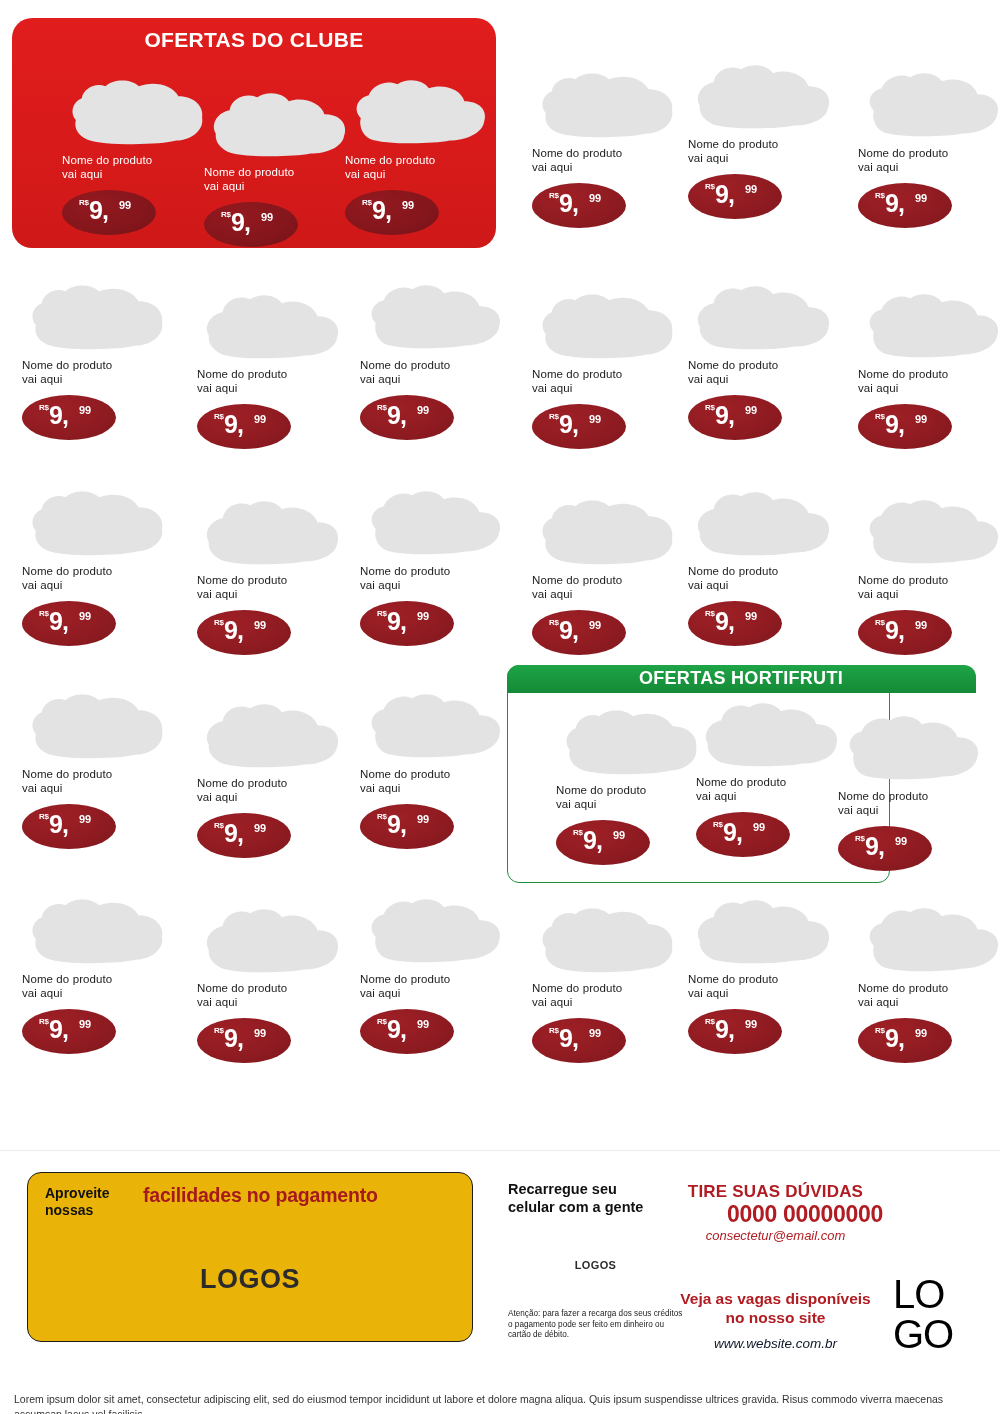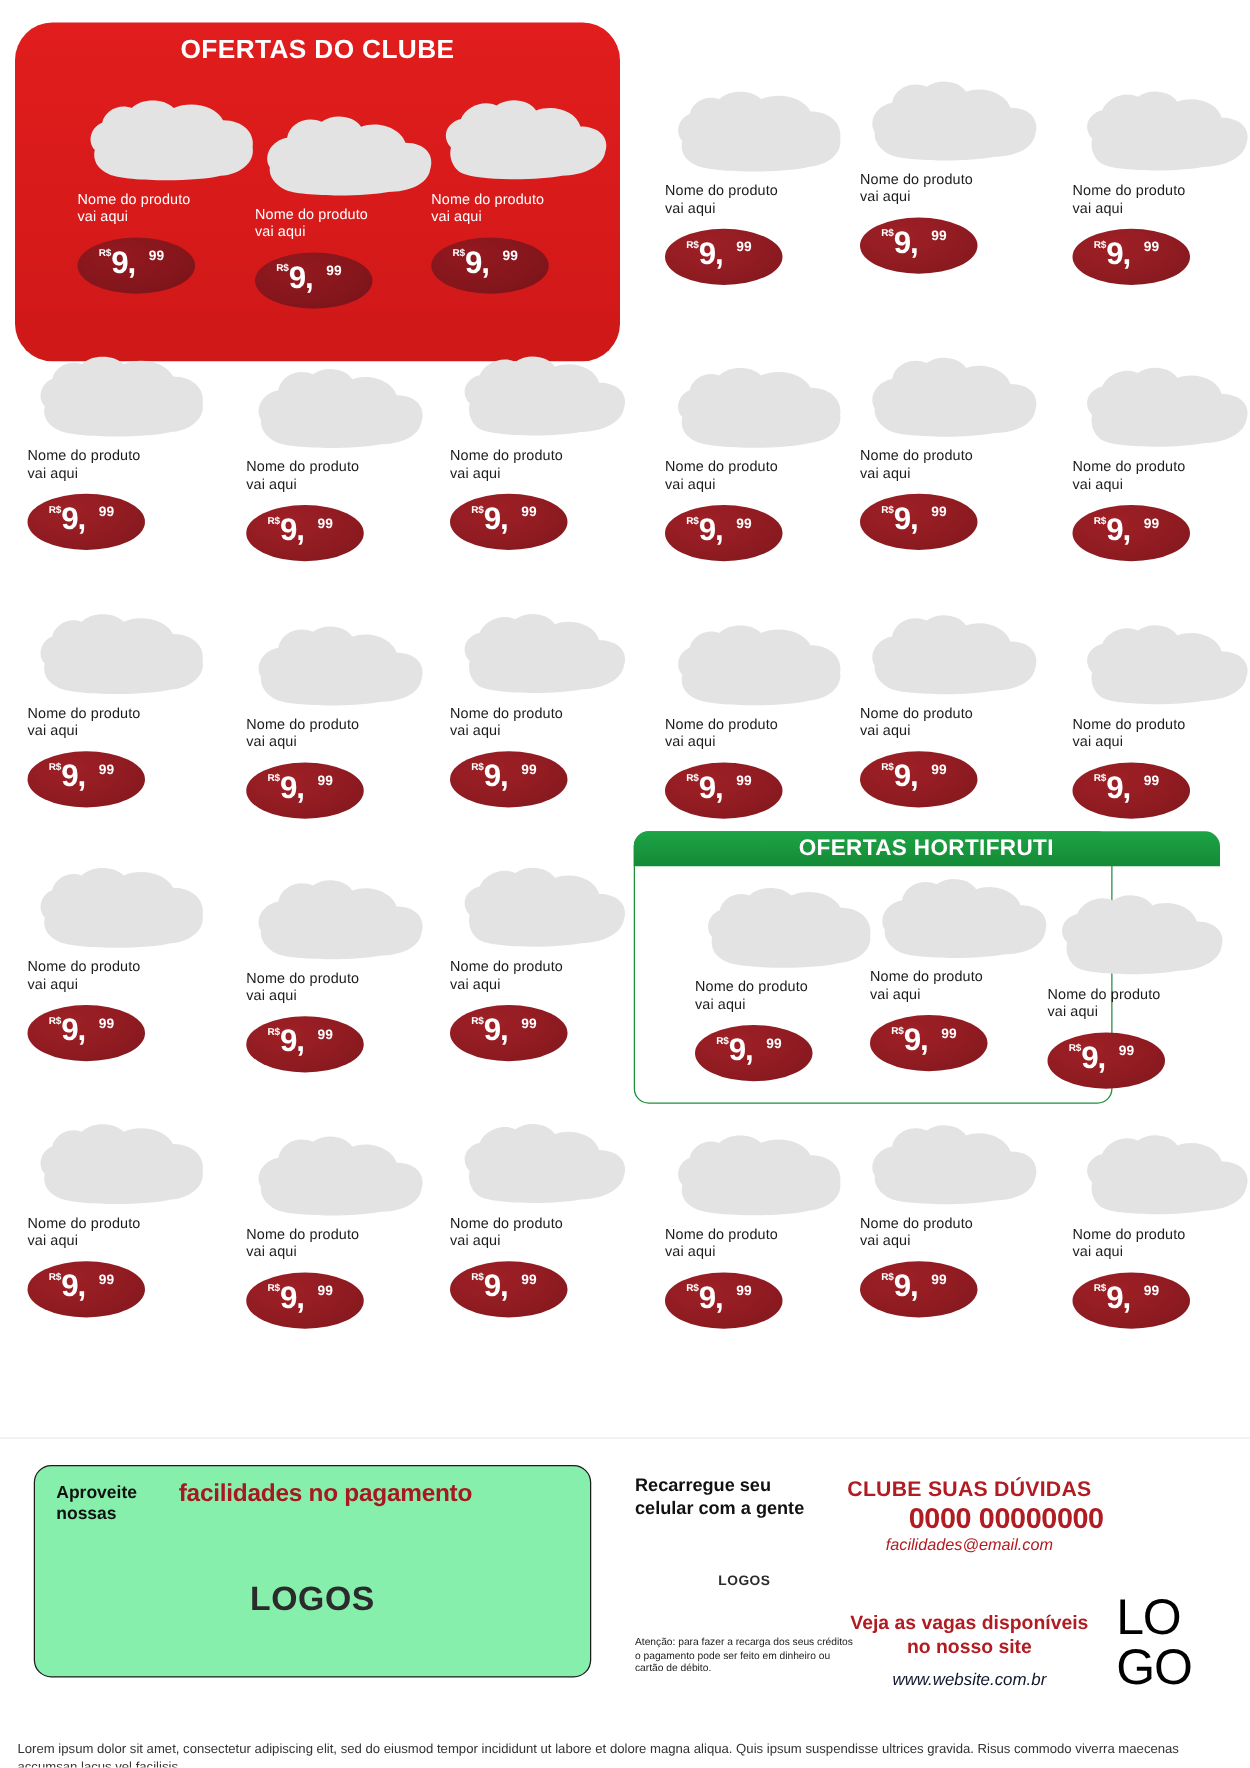--- a/index.html
+++ b/index.html
@@ -40,23 +40,23 @@
   }
 
   
   .club .price{
     background:radial-gradient(ellipse at 35% 30%, #93191f 0%, #84161c 60%, #751319 100%);
   }
   .club .pname{color:#ffffff;}
 
   
   #club-panel{
-    position:absolute;left:12px;top:18px;width:484px;height:271px;
+    position:absolute;left:12px;top:18px;width:484px;height:230px;
     background:linear-gradient(180deg,#e11d1d 0%, #d81a1a 55%, #cf1818 100%);
-    border-radius:30px;
+    border-radius:20px;
   }
   #club-title{
     position:absolute;left:0;right:0;top:10px;text-align:center;
     color:#fff;font-size:21px;font-weight:bold;letter-spacing:.3px;
   }
 
   
   #horti-panel{
     position:absolute;left:507px;top:665px;width:383px;height:218px;
     border:1.5px solid #1e8f3d;border-radius:12px;background:#ffffff;
@@ -67,21 +67,21 @@
     background:linear-gradient(180deg,#1ea447 0%, #148a36 100%);
     border-radius:12px 12px 0 0;
     display:flex;align-items:center;justify-content:center;
     color:#fff;font-size:18px;font-weight:bold;letter-spacing:.3px;
     box-sizing:border-box;
   }
 
   
   #footer-box{
     position:absolute;left:27px;top:1172px;width:446px;height:170px;
-    border:1.4px solid #1c1c1c;border-radius:14px;background:#86efac;
+    border:1.4px solid #1c1c1c;border-radius:14px;background:#eab308;
     box-sizing:border-box;
   }
   #fb-aproveite{
     position:absolute;left:17px;top:12px;width:92px;
     font-size:14px;font-weight:bold;color:#111;line-height:17px;
     white-space:pre-line;
   }
   #fb-facilidades{
     position:absolute;left:115px;top:11px;
     font-size:19.5px;font-weight:bold;color:#a5191f;letter-spacing:-.2px;
@@ -563,23 +563,23 @@
   </div>
 
   <div id="recarga">
     <div id="rc-title">Recarregue seu
 celular com a gente</div>
     <div id="rc-logos">LOGOS</div>
     <div id="rc-note">Atenção: para fazer a recarga dos seus créditos o pagamento pode ser feito em dinheiro ou cartão de débito.</div>
   </div>
 
   <div id="contato">
-    <div id="ct-duvidas">CLUBE SUAS DÚVIDAS</div>
+    <div id="ct-duvidas">TIRE SUAS DÚVIDAS</div>
     <div id="ct-fone">0000 00000000</div>
-    <div id="ct-email">facilidades@email.com</div>
+    <div id="ct-email">consectetur@email.com</div>
     <div id="ct-vagas">Veja as vagas disponíveis
 no nosso site</div>
     <div id="ct-site">www.website.com.br</div>
   </div>
 
   <div id="logo-block">
     <div>LO</div>
     <div>GO</div>
   </div>
 

